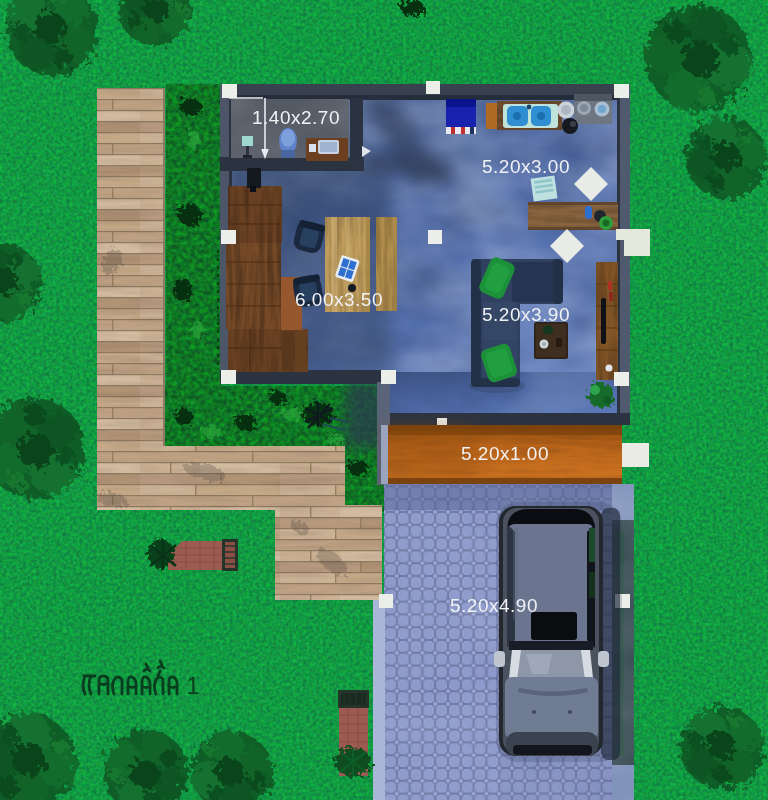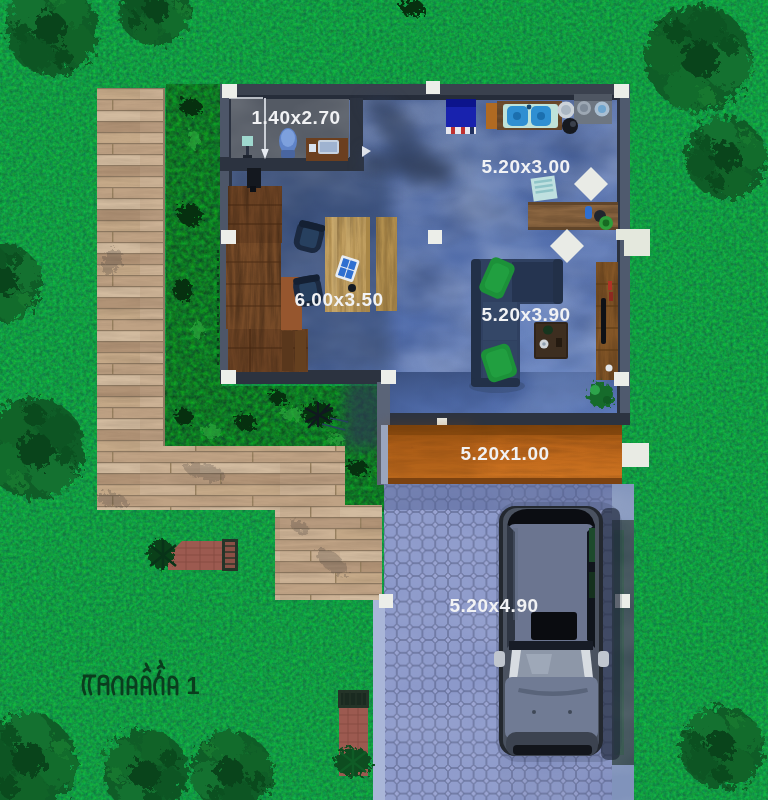--- a/index.html
+++ b/index.html
@@ -1,15 +1,15 @@
 <!DOCTYPE html>
 <html><head><meta charset="utf-8">
 <style>
 html,body{margin:0;padding:0;background:#0a0a0a;}
-#stage{position:relative;width:768px;height:800px;overflow:hidden;font-family:"Liberation Sans",sans-serif;font-weight:bold;}
+#stage{position:relative;width:768px;height:800px;overflow:hidden;font-family:"Liberation Sans",sans-serif;}
 text{font-family:"Liberation Sans",sans-serif;}
 </style></head>
 <body>
 <div id="stage">
 <svg width="768" height="800" viewBox="0 0 768 800" xmlns="http://www.w3.org/2000/svg">
 <defs>
   <filter color-interpolation-filters="sRGB" id="grassTex" x="0" y="0" width="100%" height="100%">
     <feTurbulence type="fractalNoise" baseFrequency="0.3" numOctaves="4" seed="11" result="n"></feTurbulence>
     <feColorMatrix in="n" type="matrix" values="0.10 0 0 0 0.02  0 0.44 0 0 0.38  0 0 0.14 0 0.19  0 0 0 0 1"></feColorMatrix>
   </filter>

